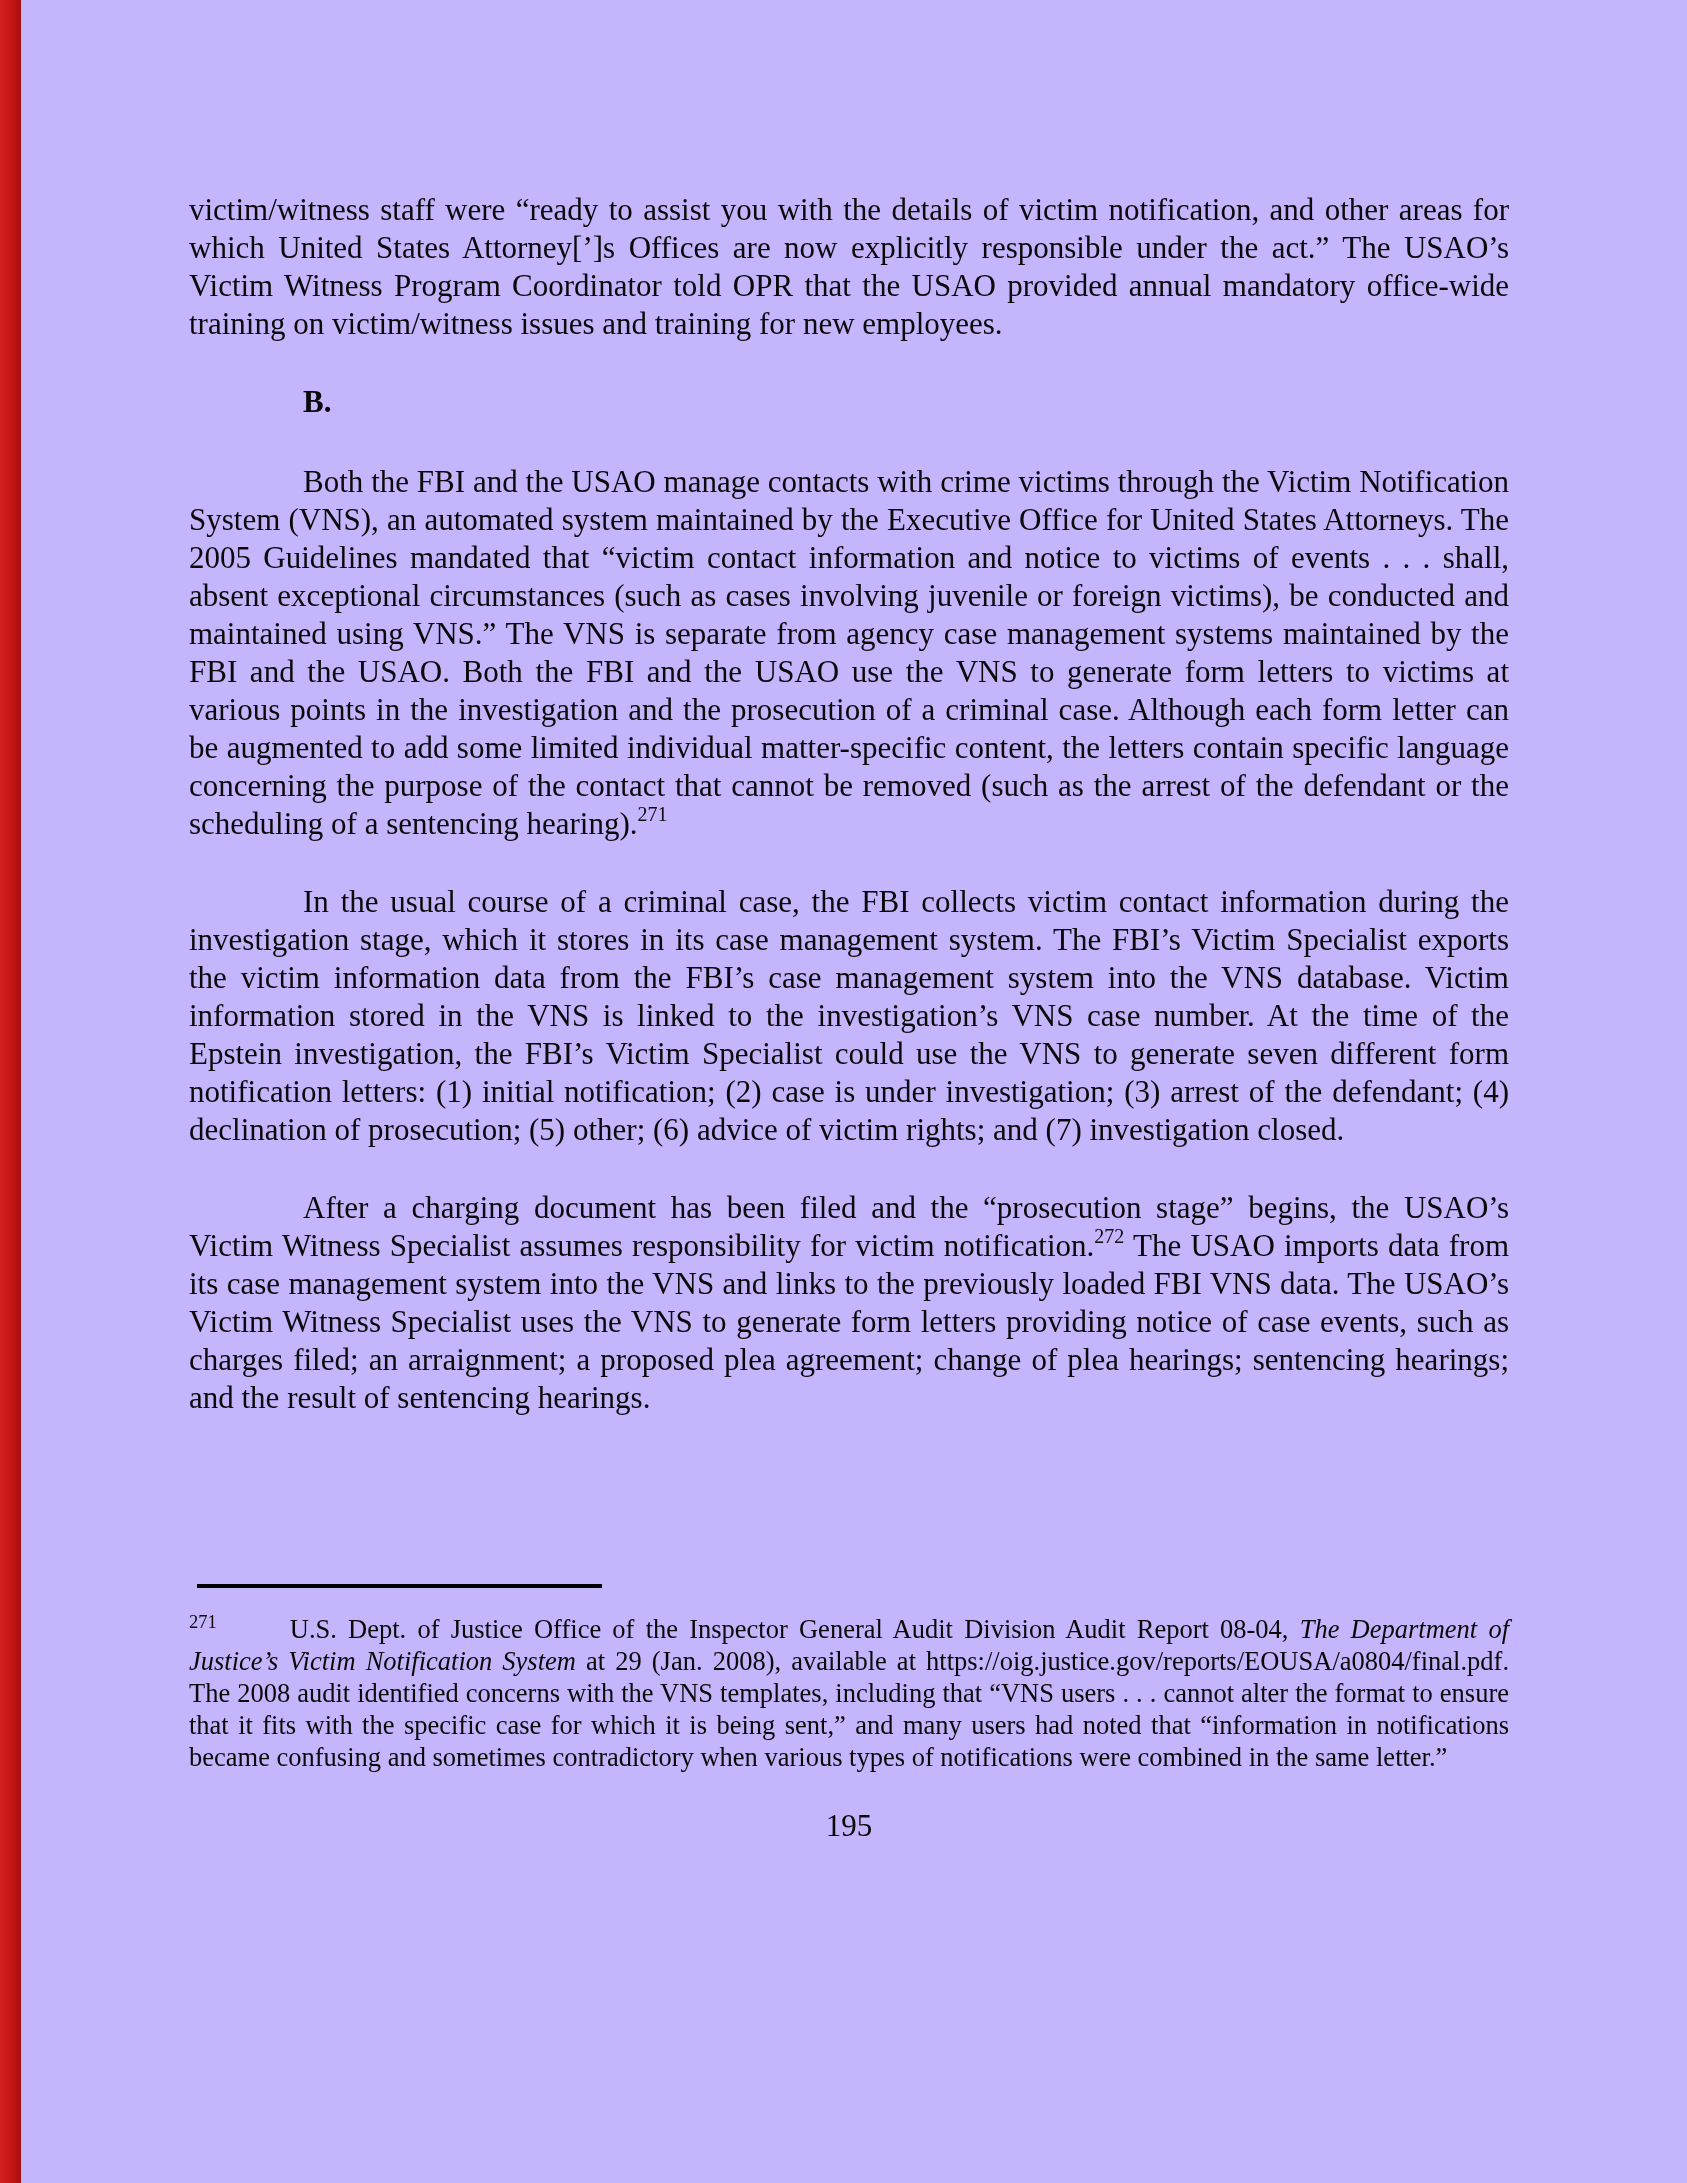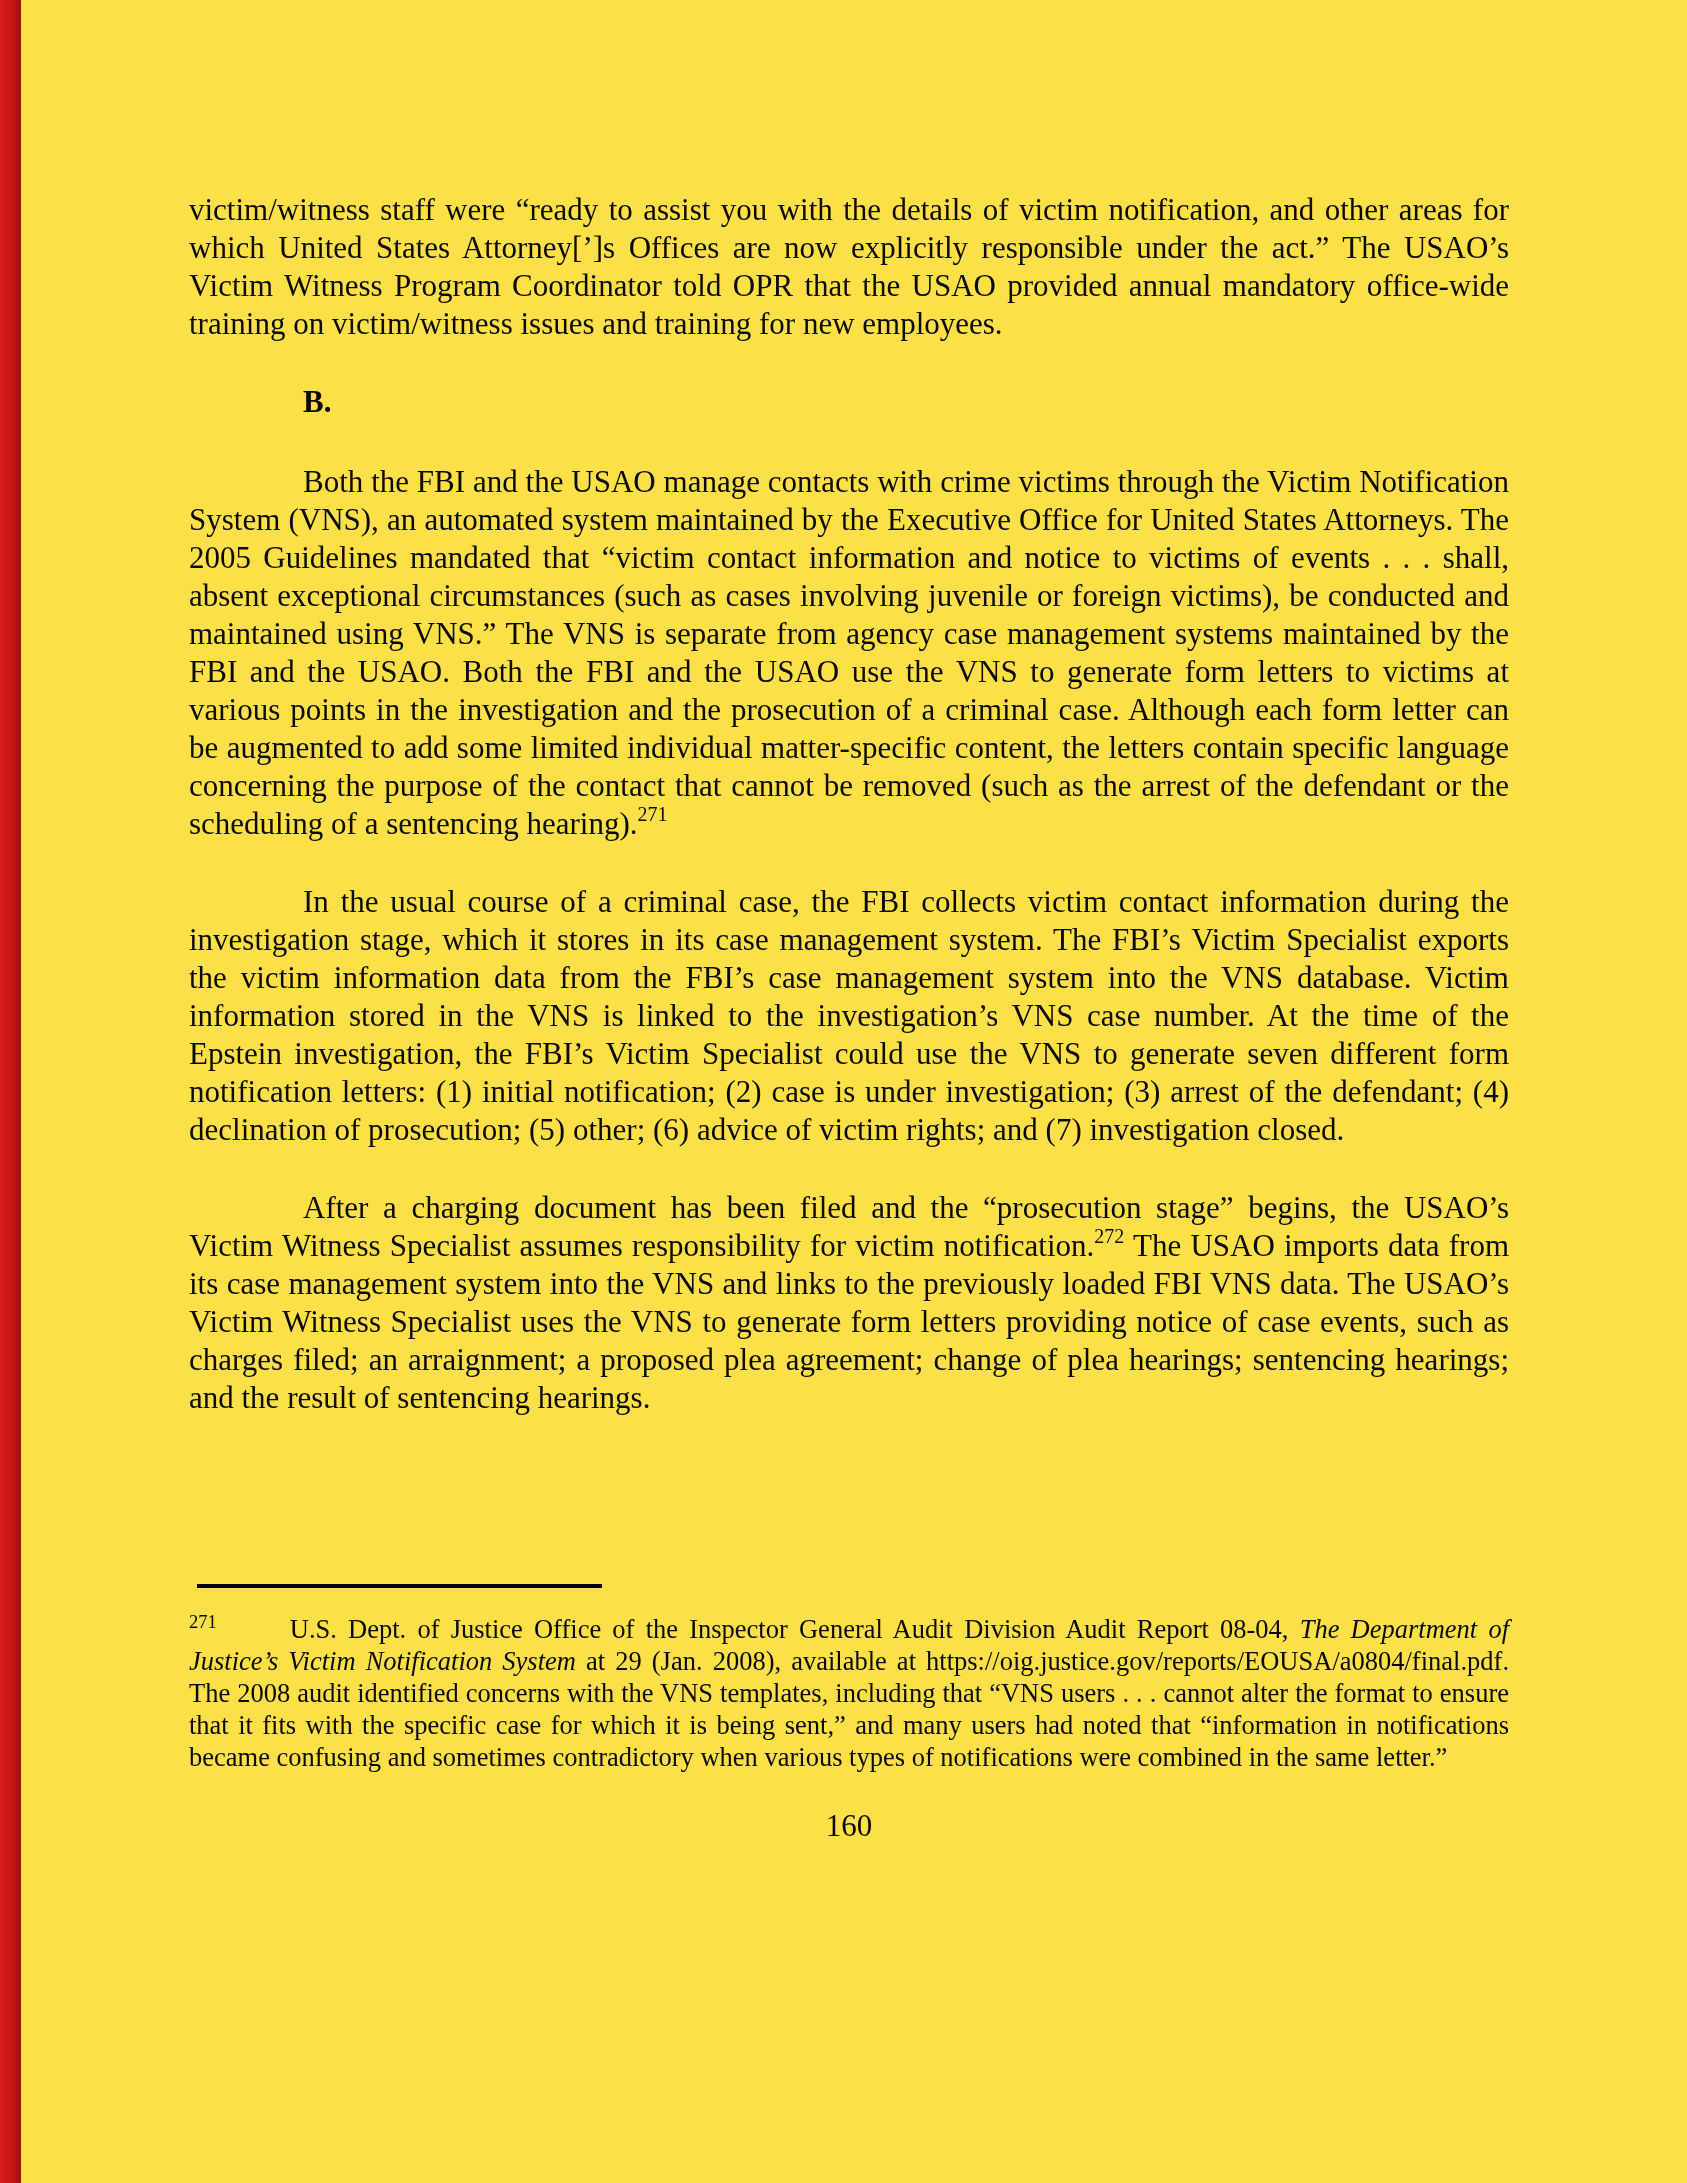--- a/index.html
+++ b/index.html
@@ -4,21 +4,21 @@
 <style>
   html, body {
     margin: 0;
     padding: 0;
     background: #ffffff;
   }
   .page {
     position: relative;
     width: 1687px;
     height: 2183px;
-    background: #fde047;
+    background: #c4b5fd;
     overflow: hidden;
     font-family: "Liberation Serif", serif;
     color: #0a0a0a;
   }
   .scan-stripe {
     position: absolute;
     left: 0;
     top: 0;
     width: 21px;
     height: 2183px;
@@ -102,18 +102,18 @@
 
     <p class="body-para indented">In the usual course of a criminal case, the FBI collects victim contact information during the investigation stage, which it stores in its case management system.  The FBI’s Victim Specialist exports the victim information data from the FBI’s case management system into the VNS database.  Victim information stored in the VNS is linked to the investigation’s VNS case number.  At the time of the Epstein investigation, the FBI’s Victim Specialist could use the VNS to generate seven different form notification letters:  (1) initial notification; (2) case is under investigation; (3) arrest of the defendant; (4) declination of prosecution; (5) other; (6) advice of victim rights; and (7) investigation closed.</p>
 
     <p class="body-para indented"><span>After a charging document has been filed and the “prosecution stage” begins, the USAO’s Victim Witness Specialist assumes responsibility for victim notification.</span><sup class="ref">272</sup><span>  The USAO imports data from its case management system into the VNS and links to the previously loaded FBI VNS data.  The USAO’s Victim Witness Specialist uses the VNS to generate form letters providing notice of case events, such as charges filed; an arraignment; a proposed plea agreement; change of plea hearings; sentencing hearings; and the result of sentencing hearings.</span></p>
 
     <div class="footnote-rule"></div>
 
     <p class="footnote"><sup class="fn-marker">271</sup><span>U.S. Dept. of Justice Office of the Inspector General Audit Division Audit Report 08-04, </span><em>The Department of Justice’s Victim Notification System</em><span> at 29 (Jan. 2008), available at https://oig.justice.gov/reports/EOUSA/a0804/final.pdf.  The 2008 audit identified concerns with the VNS templates, including that “VNS users . . . cannot alter the format to ensure that it fits with the specific case for which it is being sent,” and many users had noted that “information in notifications became confusing and sometimes contradictory when various types of notifications were combined in the same letter.”</span></p>
 
 
-    <div class="page-number">160</div>
+    <div class="page-number">195</div>
 
   </div>
 
 </div>
 
 
 </body></html>

